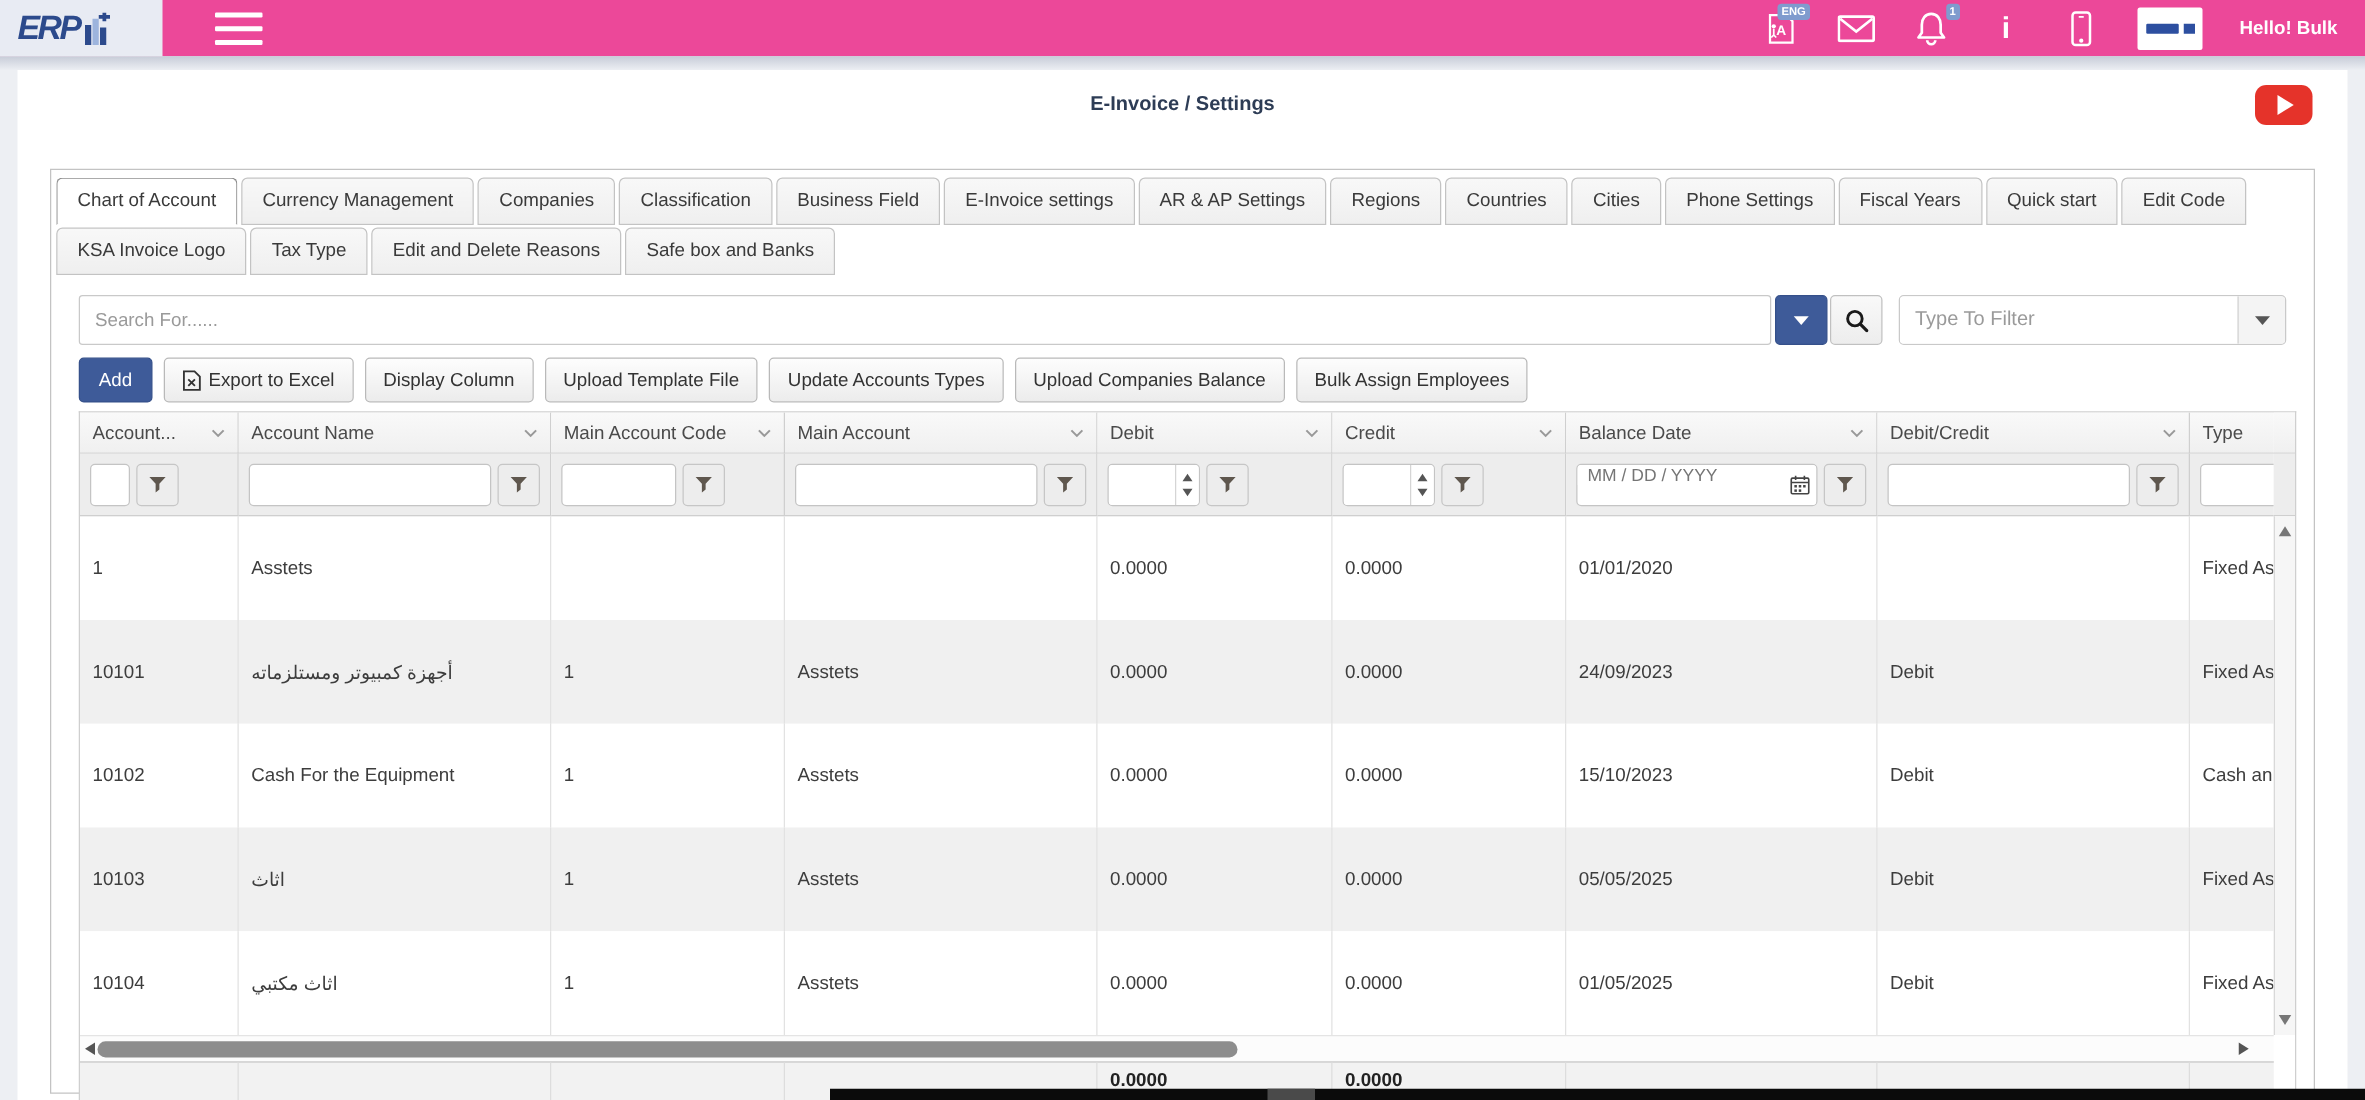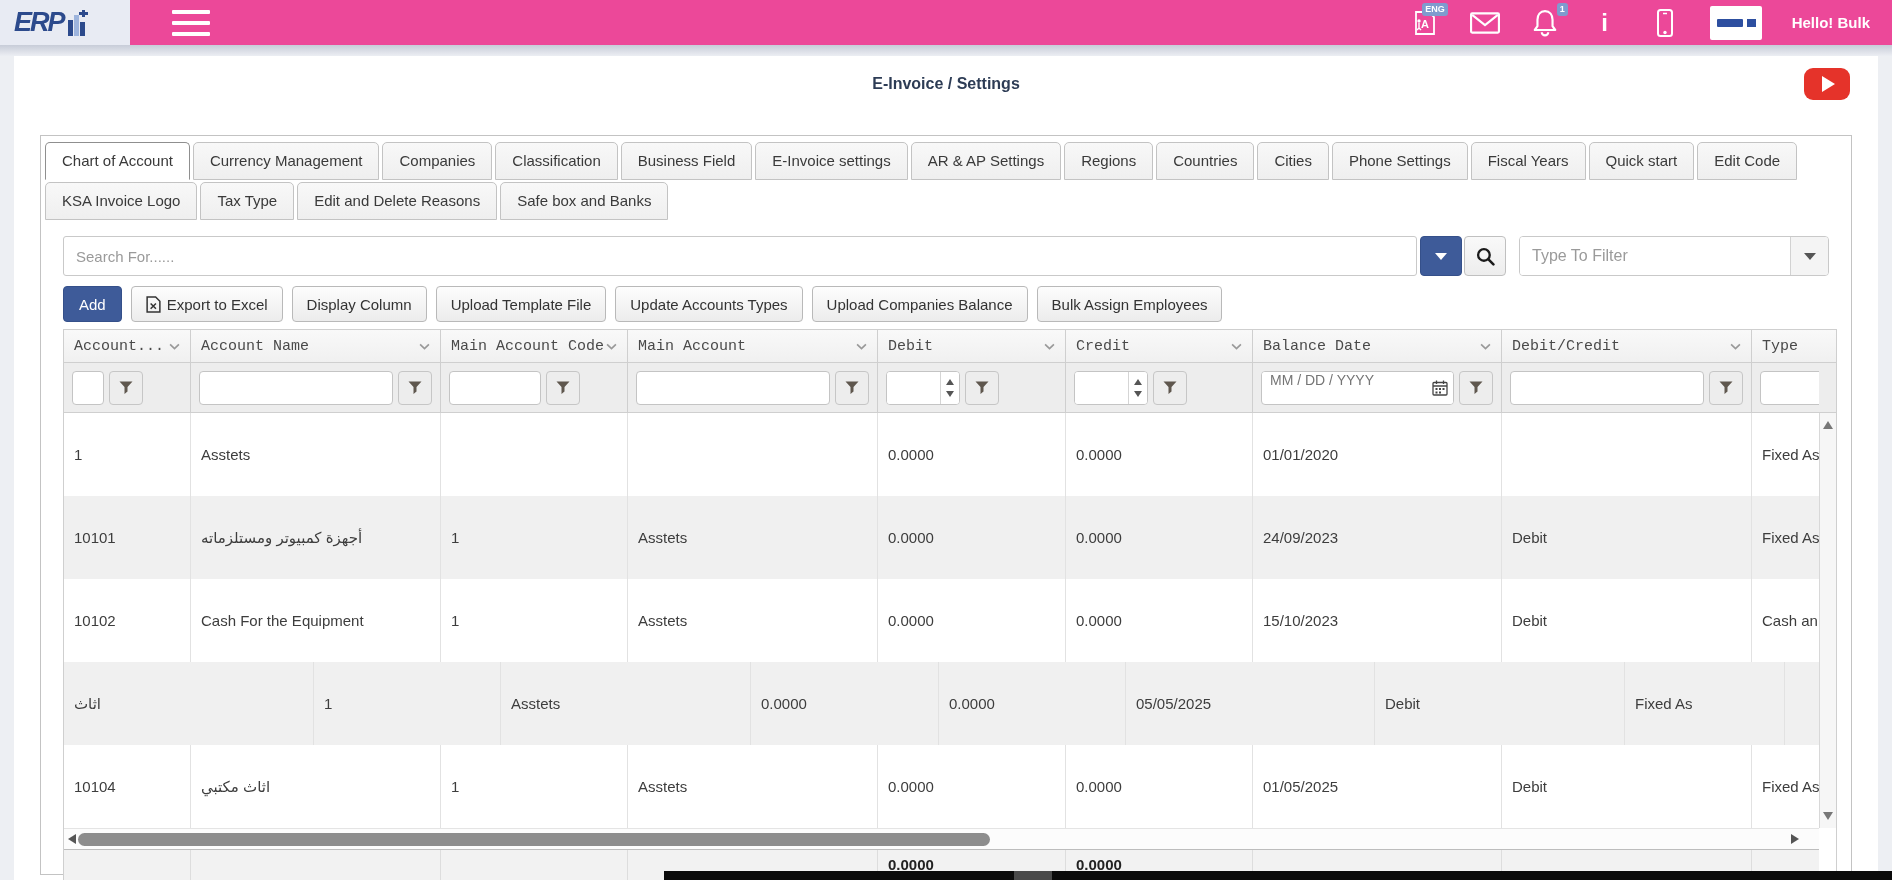--- a/index.html
+++ b/index.html
@@ -61,21 +61,21 @@
   
   .toolbar { display:flex; align-items:center; gap:9px; margin:10px 22px 0 22px; }
   .tool-btn { height:36px; padding:0 14px; background:linear-gradient(#fdfdfd,#ececec); border:1px solid #b9b9b9; border-radius:4px; font-size:15px; color:#333; display:flex; align-items:center; gap:6px; cursor:pointer; font-family:inherit; white-space:nowrap; }
   .tool-btn.primary { background:#3e5b99; border-color:#35508a; color:#fff; padding:0 15px; }
   .tool-btn .ic { display:flex; align-items:center; }
 
   
   .grid-wrap { margin:7px 14px 0 22px; display:flex; border:1px solid #cfcfcf; border-bottom:none; width:1774px; }
   .grid-main { width:1757px; overflow:hidden; }
   .grid-header, .filter-row, .grid-row, .summary-row { display:flex; flex-wrap:nowrap; width:1848px; }
-  .gh-cell { height:33px; background:linear-gradient(#f9f9f9,#f0f0f0); border-right:1px solid #cfcfcf; border-bottom:1px solid #cfcfcf; display:flex; align-items:center; padding:0 8px 0 10px; font-size:15px; color:#4a4a4a; flex:none;font-family:Liberation Mono, monospace; }
+  .gh-cell { height:33px; background:linear-gradient(#f9f9f9,#f0f0f0); border-right:1px solid #cfcfcf; border-bottom:1px solid #cfcfcf; display:flex; align-items:center; padding:0 8px 0 10px; font-size:15px; color:#4a4a4a; flex:none; }
   .gh-label { flex:1; overflow:hidden; white-space:nowrap; }
   .gh-chev { flex:none; display:flex; cursor:pointer; padding:2px; }
   .filter-cell { height:50px; background:#ededed; border-right:1px solid #cfcfcf; border-bottom:1px solid #cfcfcf; display:flex; align-items:center; gap:5px; padding:0 8px; flex:none; }
   .f-input { height:34px; border:1px solid #c4c4c4; border-radius:4px; padding:0 8px; font-size:14px; outline:none; background:#fff; min-width:0; font-family:inherit; }
   .w-tiny { width:32px; padding:0 4px; }
   .w-mid  { width:92px; }
   .w-flex { flex:1; }
   .funnel-btn { width:34px; height:34px; flex:none; border:1px solid #c6c6c6; border-radius:4px; background:transparent; display:flex; align-items:center; justify-content:center; cursor:pointer; }
   .num-wrap { display:flex; width:74px; height:34px; border:1px solid #c4c4c4; border-radius:4px; background:#fff; overflow:hidden; }
   .num-wrap input { flex:1; border:none; outline:none; padding:0 4px; min-width:0; font-family:inherit; }
@@ -455,20 +455,21 @@
               <div class="g-cell" style="width: 250px;">Cash For the Equipment</div>
               <div class="g-cell" style="width: 187px;">1</div>
               <div class="g-cell" style="width: 250px;">Asstets</div>
               <div class="g-cell" style="width: 188px;">0.0000</div>
               <div class="g-cell" style="width: 187px;">0.0000</div>
               <div class="g-cell" style="width: 249px;">15/10/2023</div>
               <div class="g-cell" style="width: 250px;">Debit</div>
               <div class="g-cell" style="width: 160px;">Cash an</div>
             </div>
             <div class="grid-row alt">
+              <div class="g-cell" style="width: 127px;">10103</div>
               <div class="g-cell" style="width: 250px;">اثاث</div>
               <div class="g-cell" style="width: 187px;">1</div>
               <div class="g-cell" style="width: 250px;">Asstets</div>
               <div class="g-cell" style="width: 188px;">0.0000</div>
               <div class="g-cell" style="width: 187px;">0.0000</div>
               <div class="g-cell" style="width: 249px;">05/05/2025</div>
               <div class="g-cell" style="width: 250px;">Debit</div>
               <div class="g-cell" style="width: 160px;">Fixed As</div>
             </div>
             <div class="grid-row">

